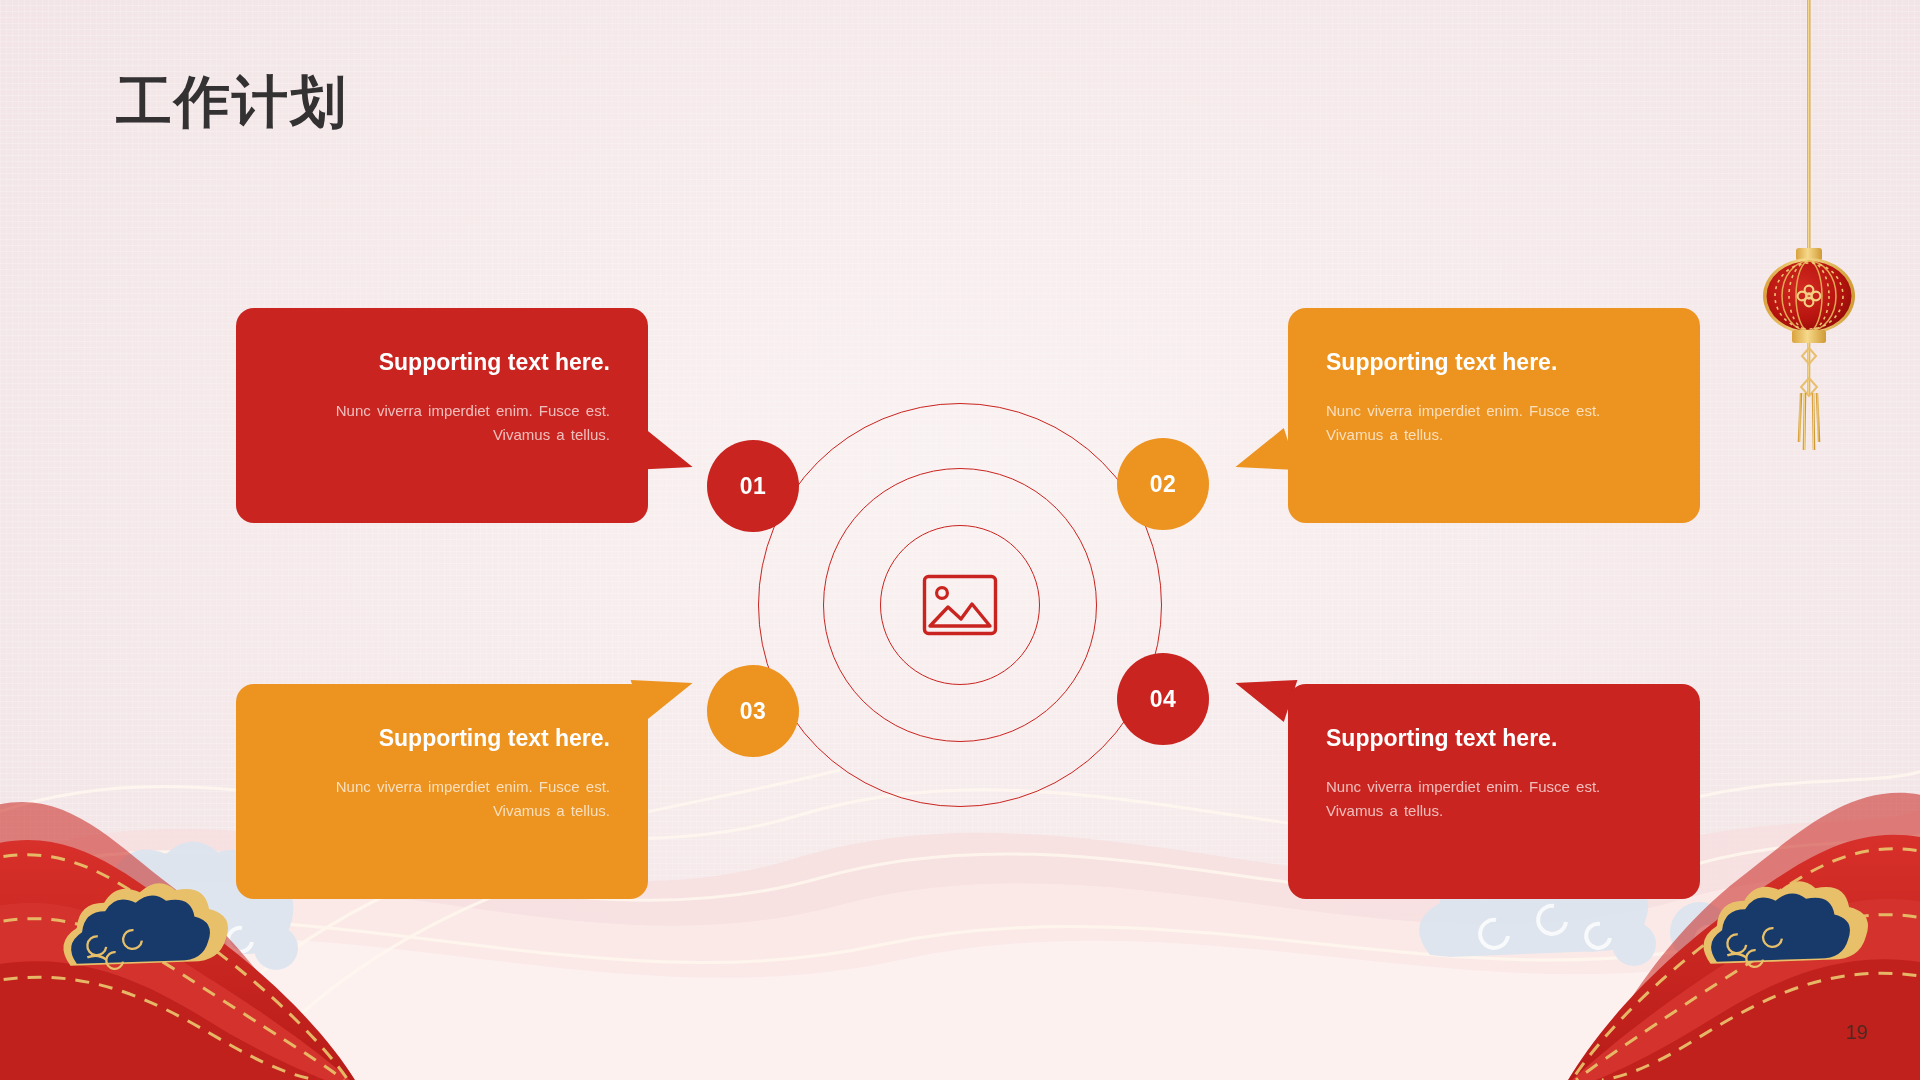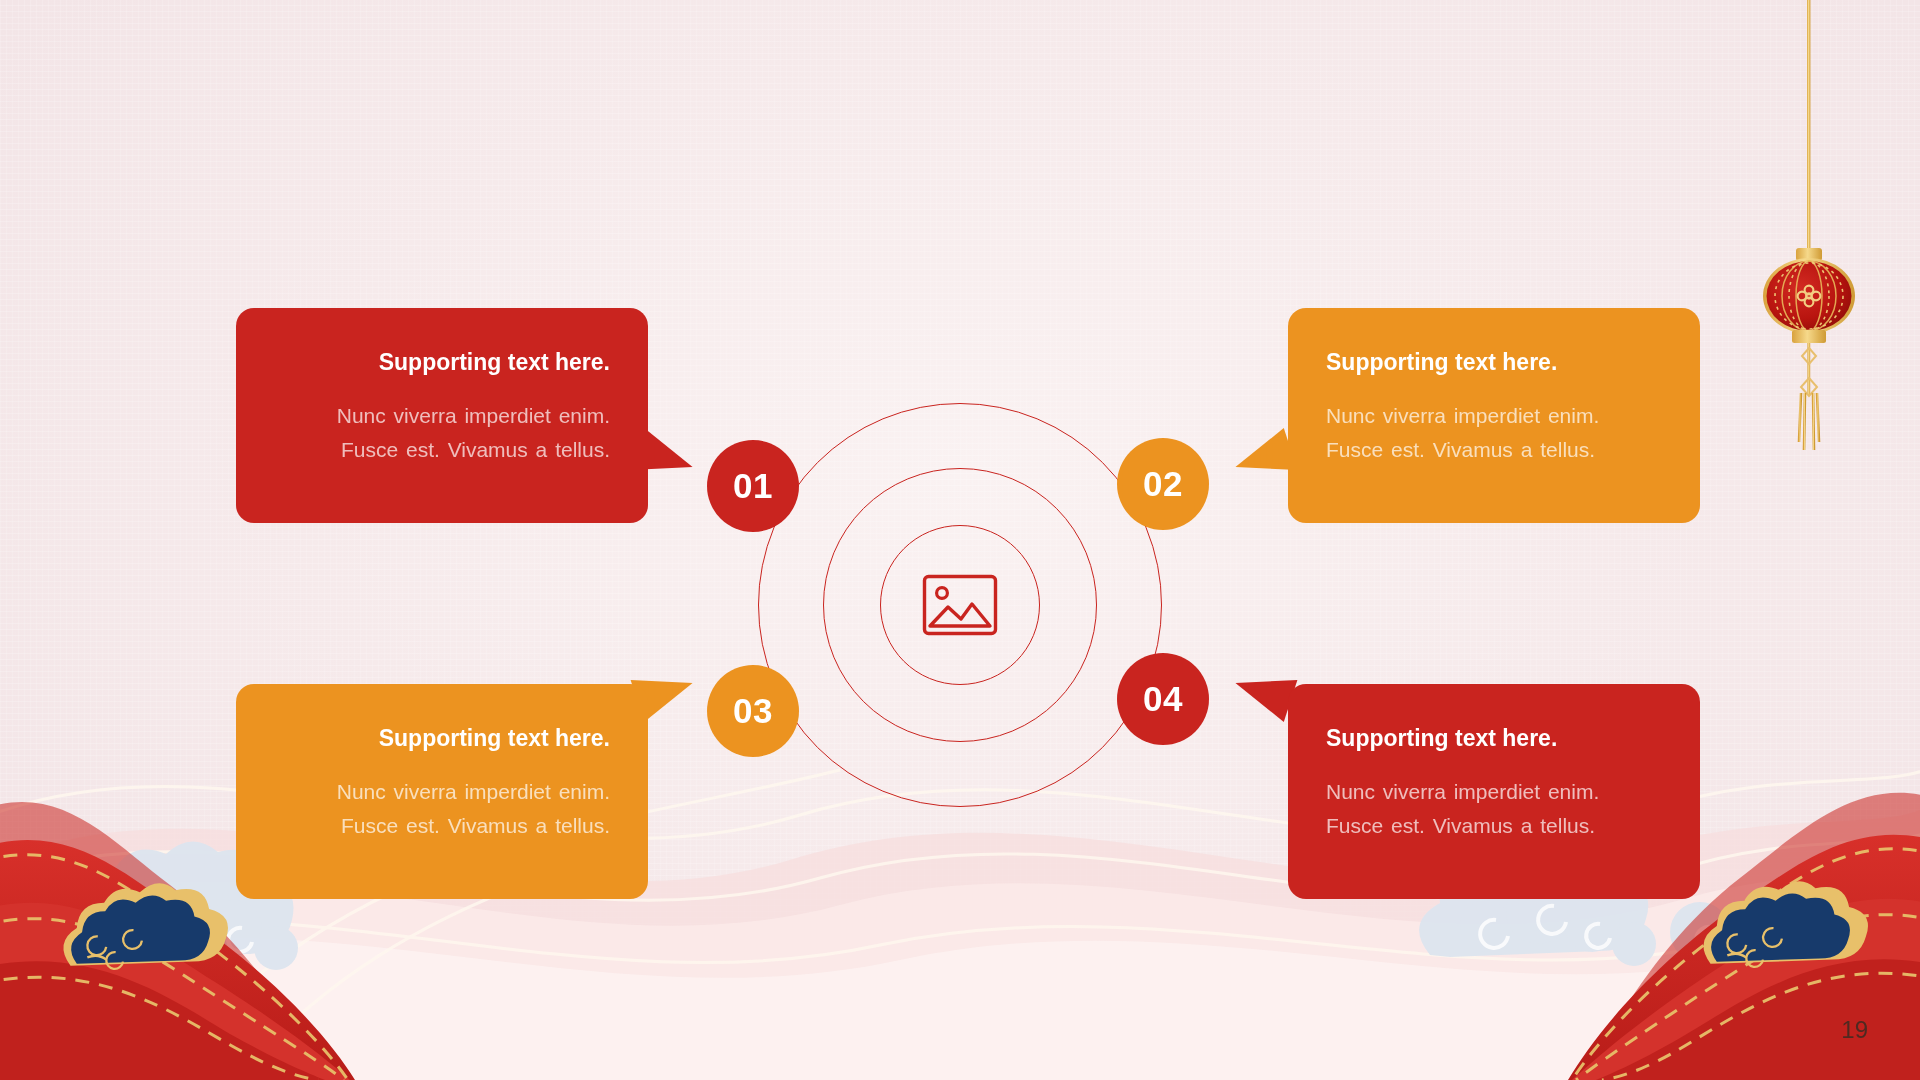--- a/index.html
+++ b/index.html
@@ -45,21 +45,21 @@
   #center-icon {
     position:absolute; left:50%; top:50%;
     transform:translate(-50%,-50%);
     width:76px; height:62px;
   }
 
   
   .num-circle {
     position:absolute; width:92px; height:92px; border-radius:50%;
     display:flex; align-items:center; justify-content:center;
-    color:#fff; font-size:35px; font-weight:bold; letter-spacing:.5px;
+    color:#fff; font-size:23px; font-weight:bold; letter-spacing:.5px;
     z-index:6;
     text-align:right;
   }
   .num-circle.red    { background:#c9241f; }
   .num-circle.orange { background:#ec9320; }
   #num-01 { left:707px; top:440px; }
   #num-02 { left:1117px; top:438px; }
   #num-03 { left:707px; top:665px; }
   #num-04 { left:1117px; top:653px; }
 
@@ -68,21 +68,21 @@
     position:absolute; width:412px; height:215px;
     border-radius:18px; padding:40px 38px 0 38px; z-index:5;margin-top:16px;
   }
   .card.red    { background:#c9241f; }
   .card.orange { background:#ec9320; }
   .card h3 {
     font-size:23px; font-weight:bold; color:#ffffff;
     margin-bottom:22px; line-height:1.25;
   }
   .card p {
-    font-size:21px; line-height:1.62; color:rgba(255,255,255,.70);
+    font-size:15px; line-height:1.62; color:rgba(255,255,255,.70);
     word-spacing:2px;
   }
   .card.align-right { text-align:right; }
   .card.align-left  { text-align:left; }
 
   
   .tail { position:absolute; width:0; height:0; z-index:4; }
 
   #card-01 { left:236px; top:292px; }
   #tail-01 { left:636px; top:436px;
@@ -104,21 +104,21 @@
     border-top:22px solid transparent; border-bottom:22px solid transparent;
     border-right:58px solid #c9241f; transform:rotate(18deg); }
 
   
   #lantern  { position:absolute; right:56px; top:0; width:110px; height:470px; }
   #decor-bottom { position:absolute; left:0; bottom:0; width:1920px; height:470px; pointer-events:none; }
   #clouds-layer { position:absolute; left:0; bottom:0; width:1920px; height:470px; pointer-events:none; }
 
   #page-number {
     position:absolute; right:52px; bottom:36px;
-    font-size:24px; color:#3c2b22; opacity:.85; z-index:20;
+    font-size:20px; color:#3c2b22; opacity:.85; z-index:20;
   }
 </style>
 </head>
 <body>
 
 <div id="slide">
 
   <div id="texture"></div>
 
   <svg id="clouds-layer" viewBox="0 0 1920 470" preserveAspectRatio="none">
@@ -272,20 +272,21 @@
 
     <g stroke="url(#goldG)" stroke-width="2.6">
       <line x1="47" y1="393" x2="45" y2="442"></line>
       <line x1="51" y1="393" x2="50" y2="450"></line>
       <line x1="55" y1="393" x2="55" y2="455"></line>
       <line x1="59" y1="393" x2="60" y2="450"></line>
       <line x1="63" y1="393" x2="65" y2="442"></line>
     </g>
   </svg>
 
+  <div id="title">工作计划</div>
 
   <div id="diagram">
     <div class="ring outer"></div>
     <div class="ring mid"></div>
     <div class="ring inner"></div>
     <svg id="center-icon" viewBox="0 0 76 62">
       <rect x="2.5" y="2.5" width="71" height="57" rx="4" fill="none" stroke="#c9241f" stroke-width="3.4"></rect>
       <circle cx="20" cy="19" r="5.4" fill="none" stroke="#c9241f" stroke-width="3.2"></circle>
       <path d="M8,52 L26,33 L39,45 L50,30 L68,52 Z" fill="none" stroke="#c9241f" stroke-width="3.4" stroke-linejoin="round"></path>
     </svg>

